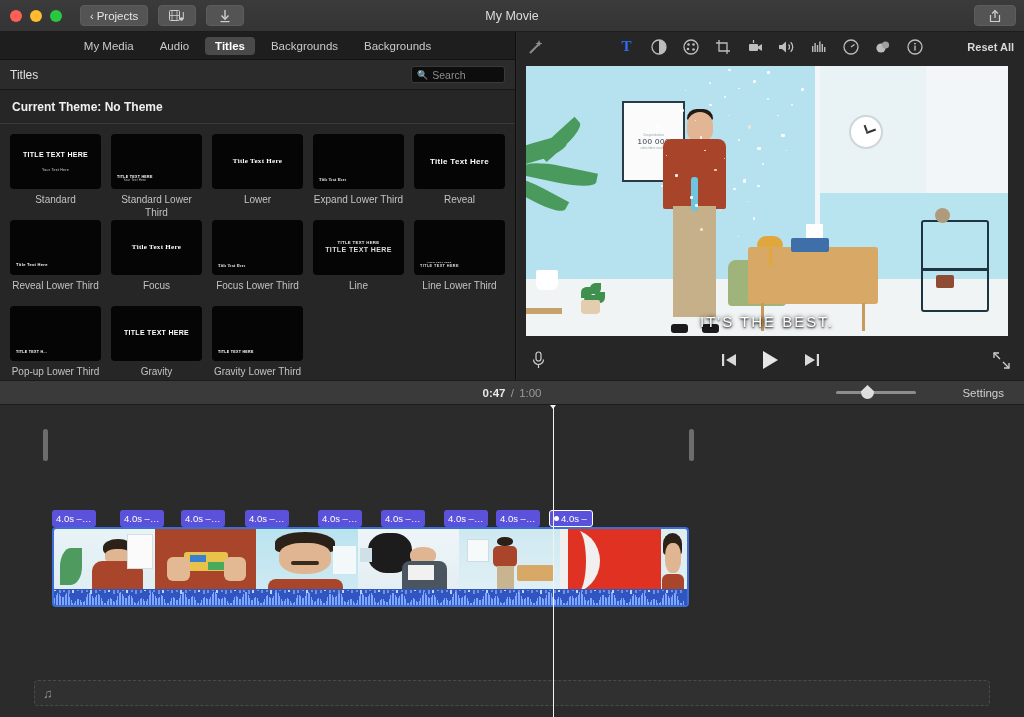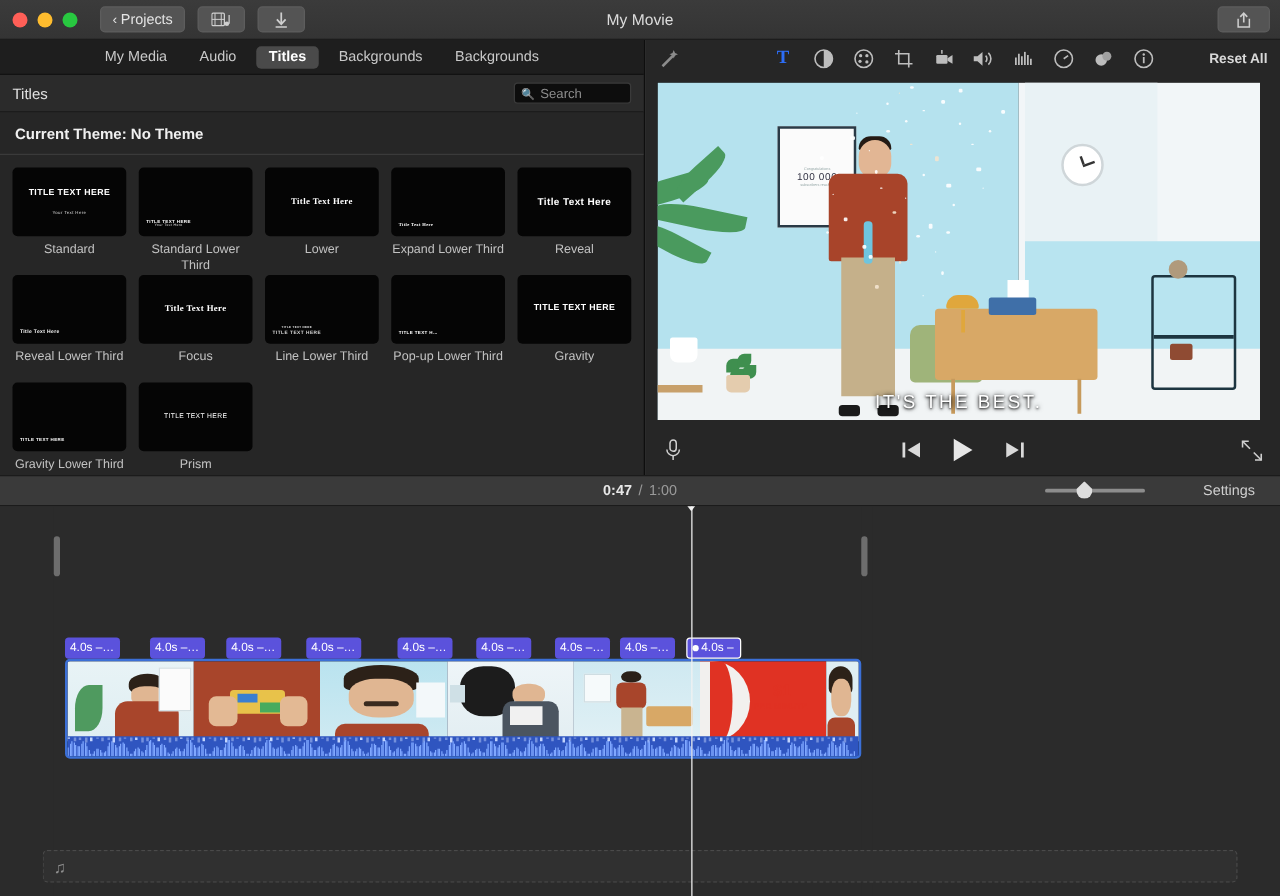--- a/index.html
+++ b/index.html
@@ -399,20 +399,37 @@
           <div class="thumb">
             <div class="ttxt">
               <div style="font-size: 7px; font-weight: bold; font-family: &quot;Liberation Serif&quot;, serif; letter-spacing: 0.3px;">Title Text Here</div>
             </div>
           </div>
           <div class="tile-label">Focus</div>
         </div>
         <div class="tile">
           <div class="thumb">
             <div class="ttxt lower-third">
+              <div style="font-size: 3.6px; font-weight: bold; font-family: &quot;Liberation Serif&quot;, serif; letter-spacing: 0.3px;">Title Text Here</div>
+            </div>
+          </div>
+          <div class="tile-label">Focus Lower Third</div>
+        </div>
+        <div class="tile">
+          <div class="thumb">
+            <div class="ttxt">
+              <div style="font-size: 4.32px; font-weight: bold; font-family: &quot;Liberation Sans&quot;, sans-serif; letter-spacing: 0.3px; opacity: 0.9;">TITLE TEXT HERE</div>
+              <div class="sub" style="font-size: 7px; font-weight: bold; letter-spacing: 0.4px;">TITLE TEXT HERE</div>
+            </div>
+          </div>
+          <div class="tile-label">Line</div>
+        </div>
+        <div class="tile">
+          <div class="thumb">
+            <div class="ttxt lower-third">
               <div style="font-size: 2.304px; font-weight: bold; font-family: &quot;Liberation Sans&quot;, sans-serif; letter-spacing: 0.3px; opacity: 0.9;">TITLE TEXT HERE</div>
               <div class="sub" style="font-size: 3.8px; font-weight: bold; letter-spacing: 0.4px;">TITLE TEXT HERE</div>
             </div>
           </div>
           <div class="tile-label">Line Lower Third</div>
         </div>
         <div class="tile">
           <div class="thumb">
             <div class="ttxt lower-third">
               <div style="font-size: 3.6px; font-weight: bold; font-family: &quot;Liberation Sans&quot;, sans-serif; letter-spacing: 0.3px;">TITLE TEXT H…</div>
@@ -428,28 +445,20 @@
           </div>
           <div class="tile-label">Gravity</div>
         </div>
         <div class="tile">
           <div class="thumb">
             <div class="ttxt lower-third">
               <div style="font-size: 3.6px; font-weight: bold; font-family: &quot;Liberation Sans&quot;, sans-serif; letter-spacing: 0.3px;">TITLE TEXT HERE</div>
             </div>
           </div>
           <div class="tile-label">Gravity Lower Third</div>
-        </div>
-        <div class="tile">
-          <div class="thumb">
-            <div class="ttxt">
-              <div style="font-size: 5.4px; font-weight: normal; font-family: &quot;Liberation Sans&quot;, sans-serif; letter-spacing: 0.3px;">TITLE TEXT HERE</div>
-            </div>
-          </div>
-          <div class="tile-label">Prism</div>
         </div>
       </div>
   </div>
 </div>
 
 <div class="viewer">
   <div class="vtoolbar">
     <svg class="wand" width="18" height="18" viewBox="0 0 18 18">
       <line x1="3" y1="15" x2="13" y2="5" stroke="#8c8c8c" stroke-width="2"></line>
       <path d="M12 2 l1 2.4 2.4 1 -2.4 1 -1 2.4 -1 -2.4 -2.4 -1 2.4 -1z" fill="#8c8c8c"></path>

